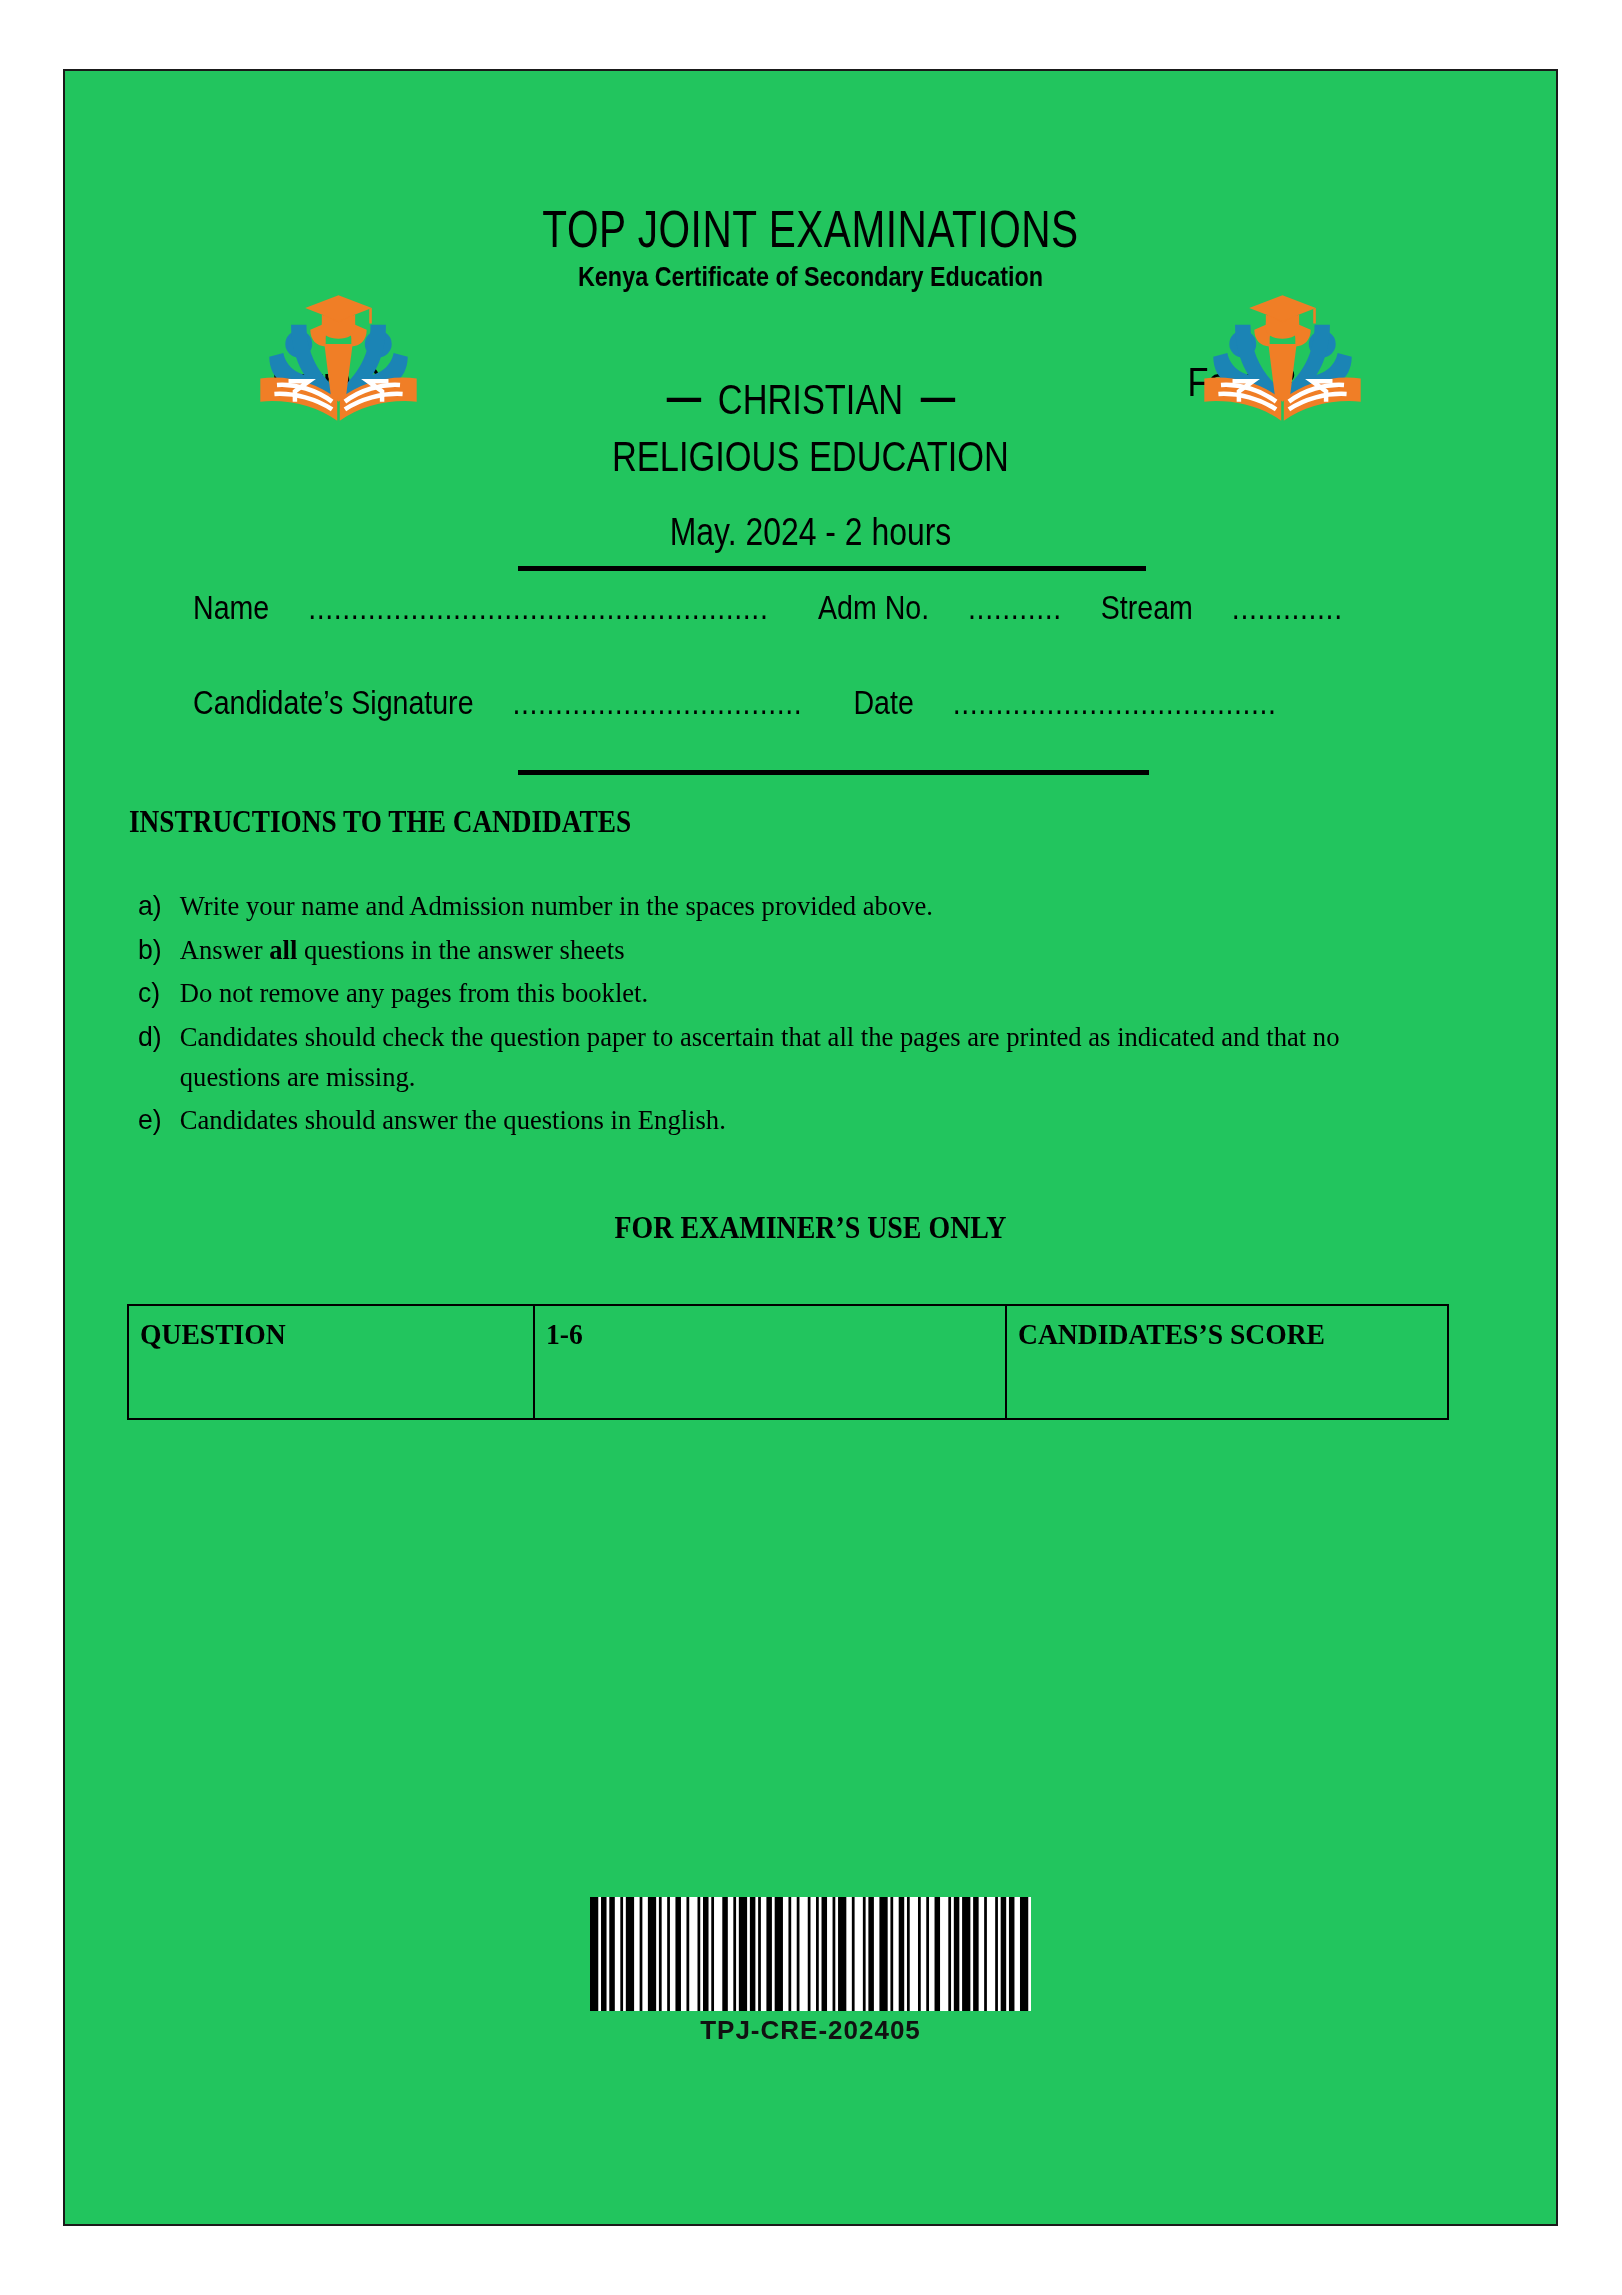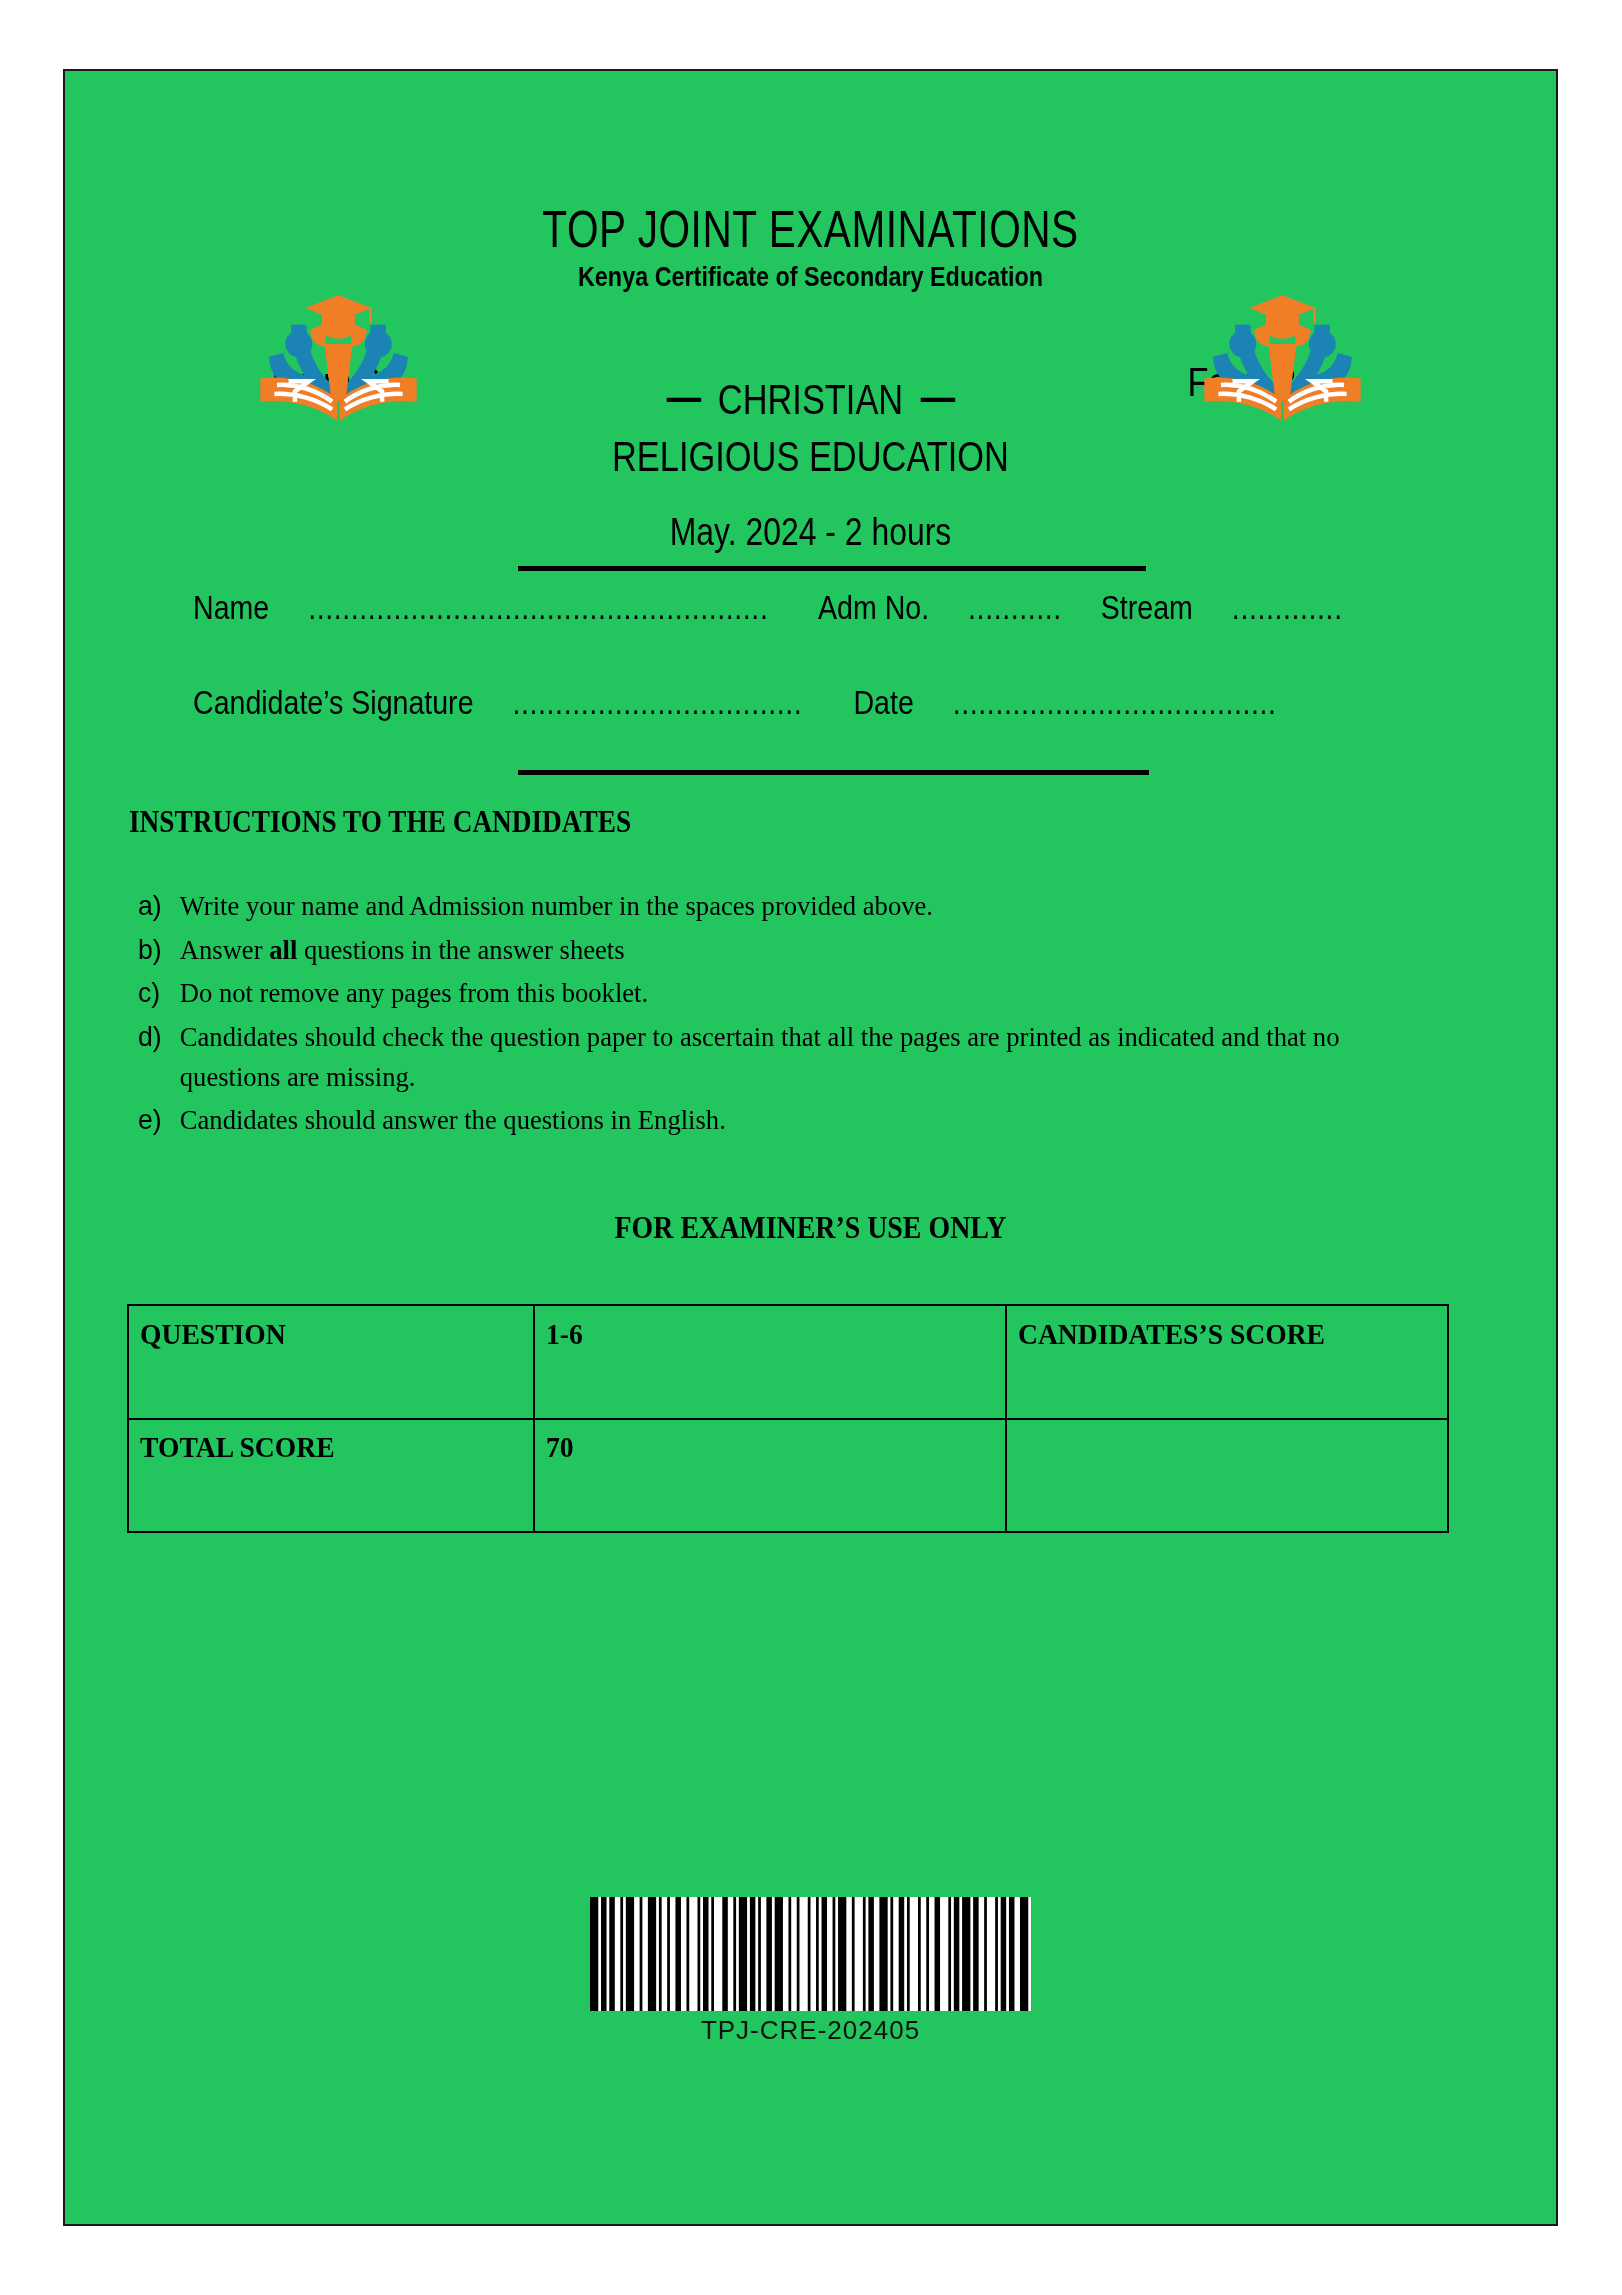--- a/index.html
+++ b/index.html
@@ -251,20 +251,21 @@
     margin: 0 auto;
     width: 441px;
     height: 114px;
   }
   #barcode-label {
     margin-top: 3.9px;
     font-family: "Liberation Sans", sans-serif;
     font-size: 26px;
     letter-spacing: 1px;
     color: #111;
+    font-weight: bold;
   }
 </style>
 </head>
 <body>
 
 <div id="page-frame">
 
   <div id="header">
 
     <div class="hdr-main-title">TOP JOINT EXAMINATIONS</div>
@@ -402,31 +403,20 @@
     <tbody>
       <tr>
         <td class="col-q">
           <span class="cell-inner">QUESTION</span>
         </td>
         <td class="col-r">
           <span class="cell-inner">1-6</span>
         </td>
         <td class="col-s">
           <span class="cell-inner">CANDIDATES’S SCORE</span>
-        </td>
-      </tr>
-      <tr>
-        <td class="col-q">
-          <span class="cell-inner">TOTAL SCORE</span>
-        </td>
-        <td class="col-r">
-          <span class="cell-inner">70</span>
-        </td>
-        <td class="col-s">
-          <span class="cell-inner"></span>
         </td>
       </tr>
     </tbody>
   </table>
 
   <div id="barcode-block">
     <svg id="barcode-bars" viewBox="0 0 674 174" preserveAspectRatio="none">
       <rect width="674" height="174" fill="#ffffff"></rect>
       <g id="barcode-bar-group" fill="#000000">
           <rect x="0.00" y="0" width="12.64" height="174"></rect>

